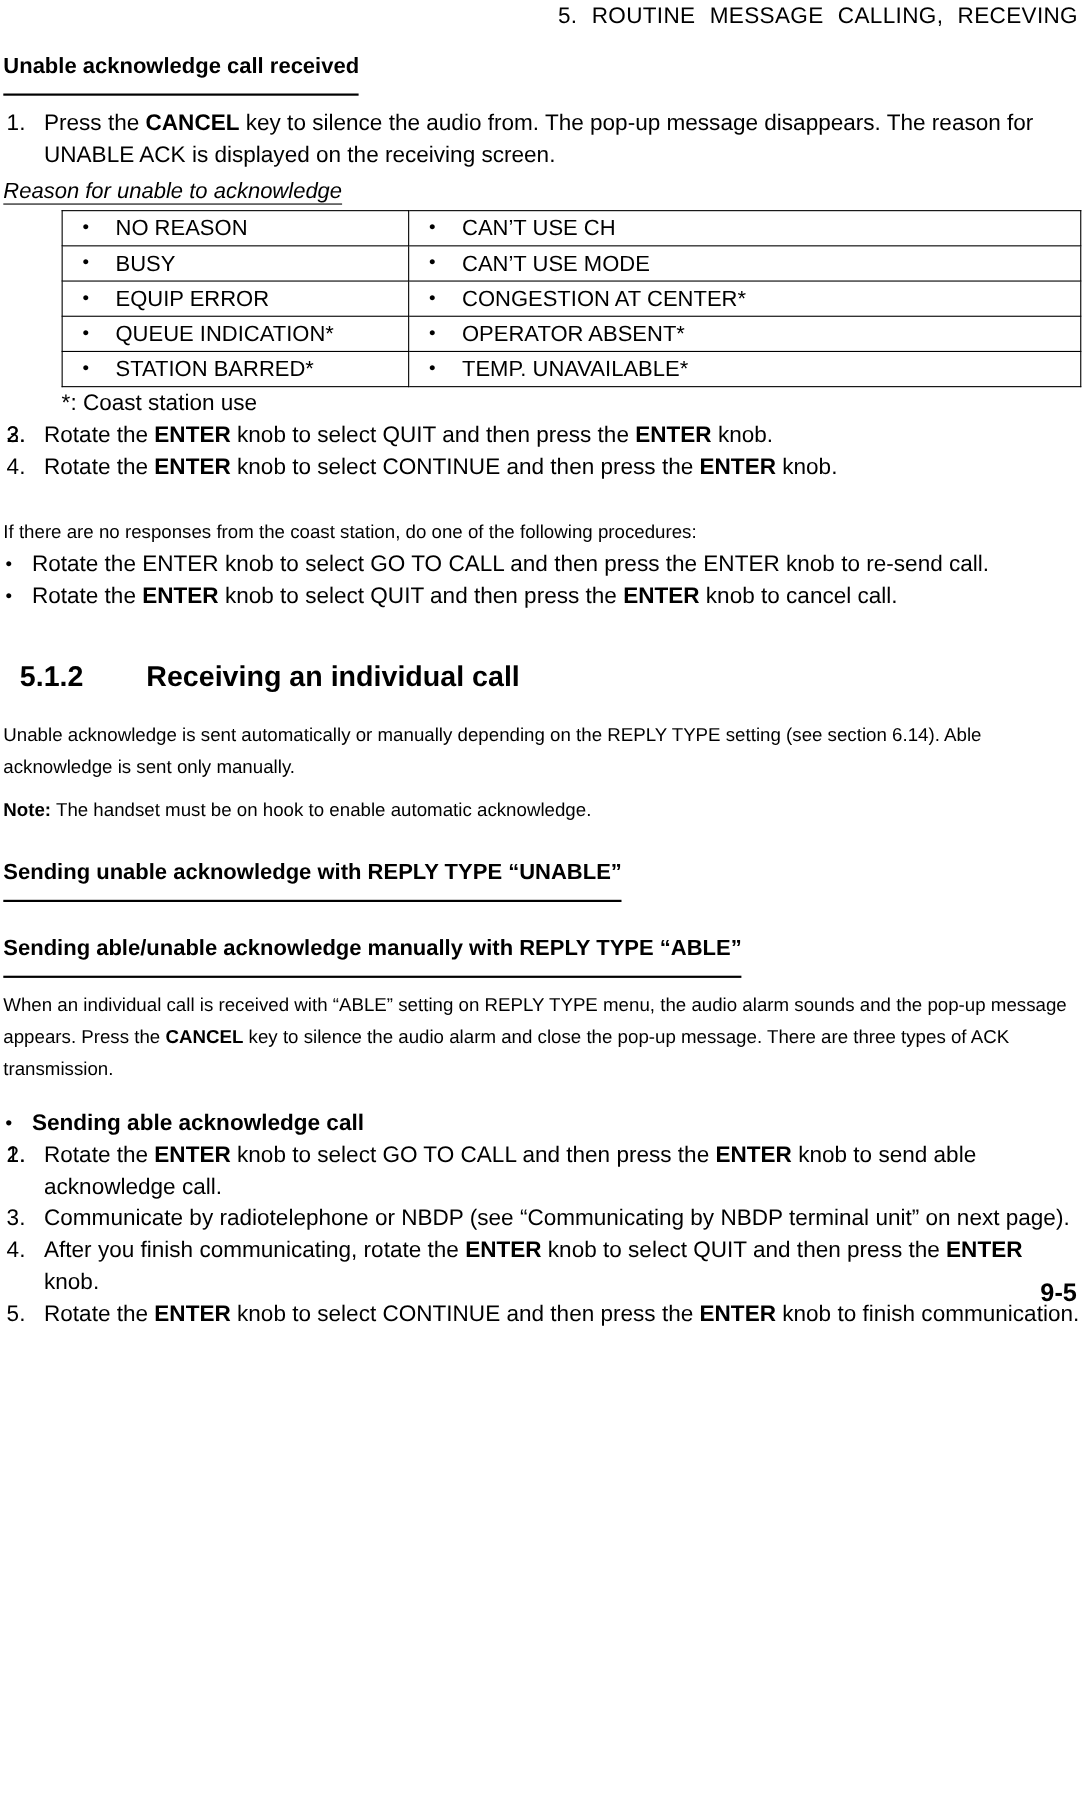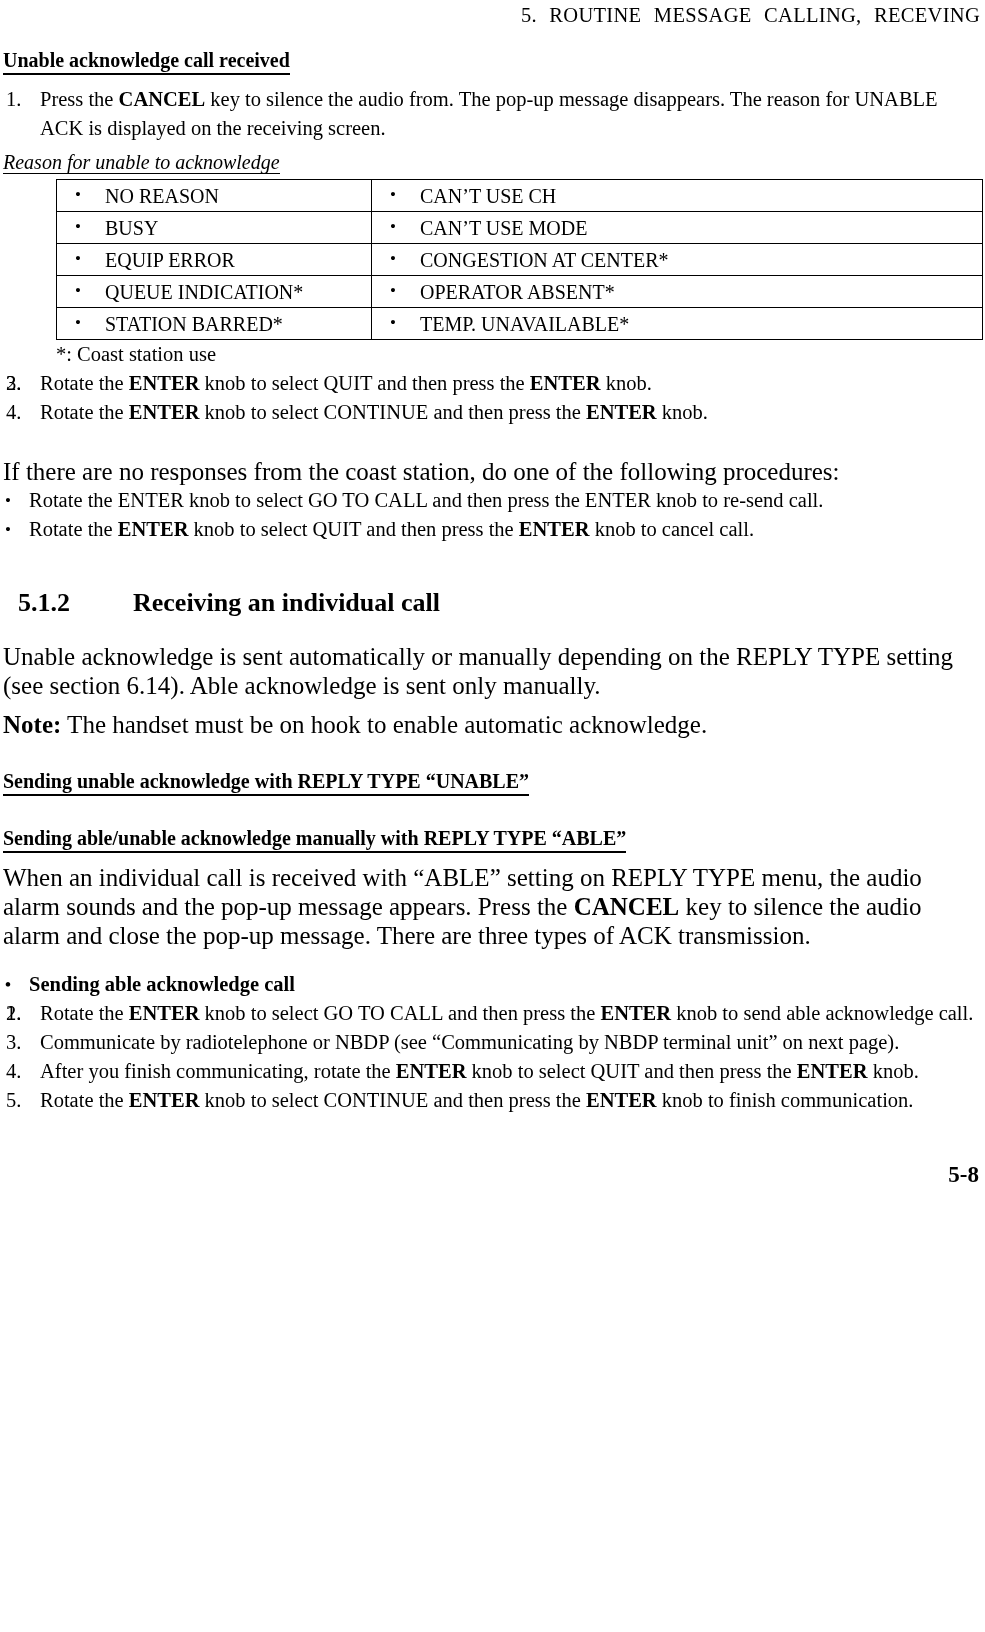--- a/index.html
+++ b/index.html
@@ -14,21 +14,20 @@
     font-family: "Liberation Sans", sans-serif;
     color: #000000;
     -webkit-font-smoothing: antialiased;
   }
   .page {
     position: relative;
     width: 985px;
     height: 1196px;
     box-sizing: border-box;
     padding: 0 3px;
-    font-family: Liberation Serif, serif;
   }
 
   
   .running-header {
     text-align: right;
     font-size: 20.5px;
     line-height: 26px;
     letter-spacing: 0.3px;
     word-spacing: 7px;
     padding-top: 2px;
@@ -36,27 +35,27 @@
     white-space: nowrap;
   }
 
   
   .uhead {
     font-size: 20px;
     font-weight: bold;
     line-height: 24px;
     display: inline-block;
     border-bottom: 2px solid #000;
-    padding-bottom: 1px;
+    padding-bottom: 13px;
   }
   .uhead-wrap { margin: 0; }
 
   
   p.body {
-    font-size: 25px;
+    font-size: 17px;
     line-height: 29px;
     margin: 0;
   }
 
   
   .olist { margin: 0; padding: 0; list-style: none; }
   .olist > li {
     position: relative;
     padding-left: 37px;
     font-size: 20.5px;
@@ -326,15 +325,15 @@
     <li>
       <span class="marker">4.</span>
       <span><span>After you finish communicating, rotate the </span><b>ENTER</b><span> knob to select QUIT and then press the </span><b>ENTER</b><span> knob.</span></span>
     </li>
     <li>
       <span class="marker">5.</span>
       <span><span>Rotate the </span><b>ENTER</b><span> knob to select CONTINUE and then press the </span><b>ENTER</b><span> knob to finish communication.</span></span>
     </li>
   </ol>
 
-  <div class="pagenum">5-8</div>
+  <div class="pagenum">9-5</div>
 
 </div>
 
 </body></html>

